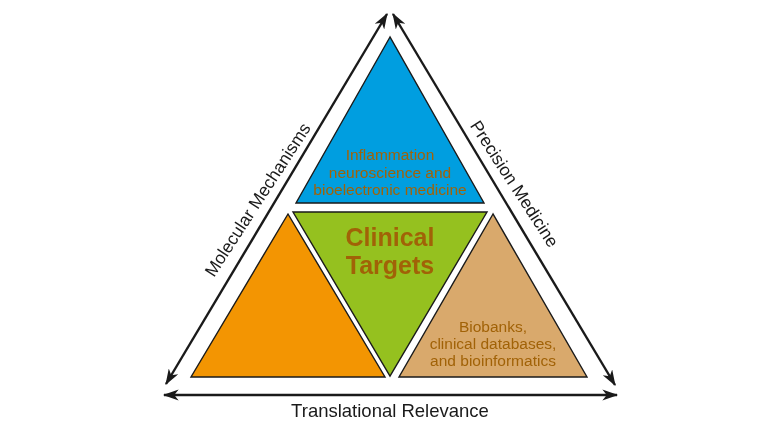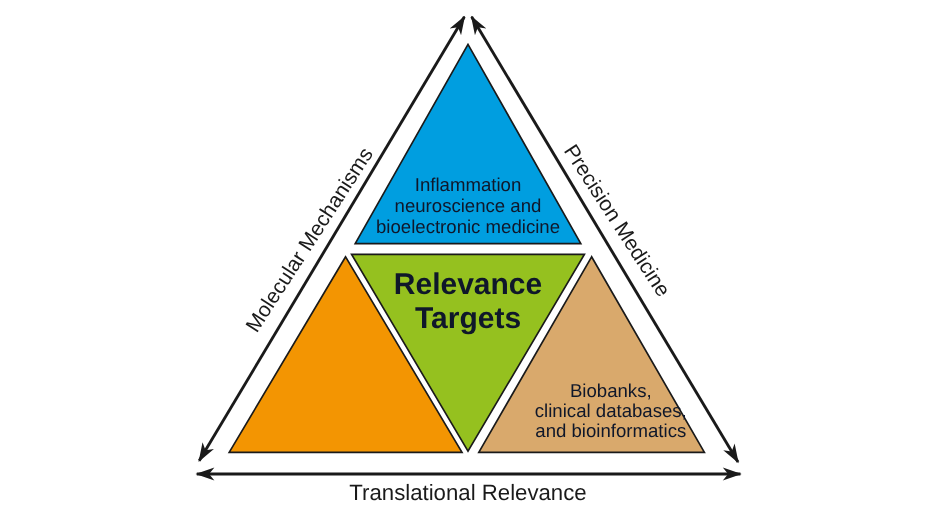--- a/index.html
+++ b/index.html
@@ -11,26 +11,26 @@
     overflow: hidden;
     font-family: "Liberation Sans", sans-serif;
     color: #1a1a1a;
   }
   .diagram-svg { position: absolute; left: 0; top: 0; }
   .lbl {
     position: absolute;
     transform: translate(-50%, -50%);
     text-align: center;
     white-space: pre-line;
-    color: #0f172a;
+    color: #a16207;
   }
   .lbl-top    { left: 390px; top: 172px; font-size: 15.5px; line-height: 17.5px; }
   .lbl-center { left: 390px; top: 251px; font-size: 25px; line-height: 28px; font-weight: bold; }
   .lbl-left   { left: 288px; top: 336px; font-size: 15.5px; line-height: 17px; }
-  .lbl-right  { left: 493px; top: 343px; font-size: 15.5px; line-height: 17px; margin-left: 16px; }
+  .lbl-right  { left: 493px; top: 343px; font-size: 15.5px; line-height: 17px; }
   .edge-lbl {
     position: absolute;
     white-space: nowrap;
     font-size: 17.5px;
     color: #1a1a1a;
   }
   .edge-left   { left: 258px; top: 200px; transform: translate(-50%, -50%) rotate(-57deg); }
   .edge-right  { left: 514px; top: 184px; transform: translate(-50%, -50%) rotate(57deg); }
   .edge-bottom { left: 390px; top: 411px; transform: translate(-50%, -50%); font-size: 18.5px; }
 </style>
@@ -52,21 +52,21 @@
 
     <polygon points="390,37 296,203 484,203" stroke-width="1.4" stroke="#1a1a1a" fill="#009EE0"></polygon>
     <polygon points="293,212 487,212 390,376" stroke-width="1.4" stroke="#1a1a1a" fill="#95C11F"></polygon>
     <polygon points="288,214 191,377 385,377" stroke-width="1.4" stroke="#1a1a1a" fill="#F39502"></polygon>
     <polygon points="493,214 399,377 587,377" stroke-width="1.4" stroke="#1a1a1a" fill="#D9A96C"></polygon>
   </svg>
 
   <div class="lbl lbl-top">Inflammation
 neuroscience and
 bioelectronic medicine</div>
-  <div class="lbl lbl-center">Relevance
+  <div class="lbl lbl-center">Clinical
 Targets</div>
   <div class="lbl lbl-right">Biobanks,
 clinical databases,
 and bioinformatics</div>
 
   <div class="edge-lbl edge-left">Molecular Mechanisms</div>
   <div class="edge-lbl edge-right">Precision Medicine</div>
   <div class="edge-lbl edge-bottom">Translational Relevance</div>
 
 </div>

